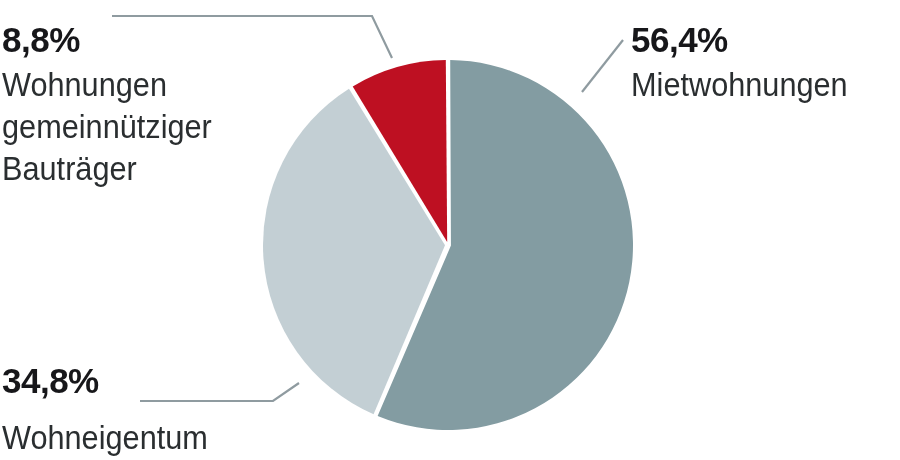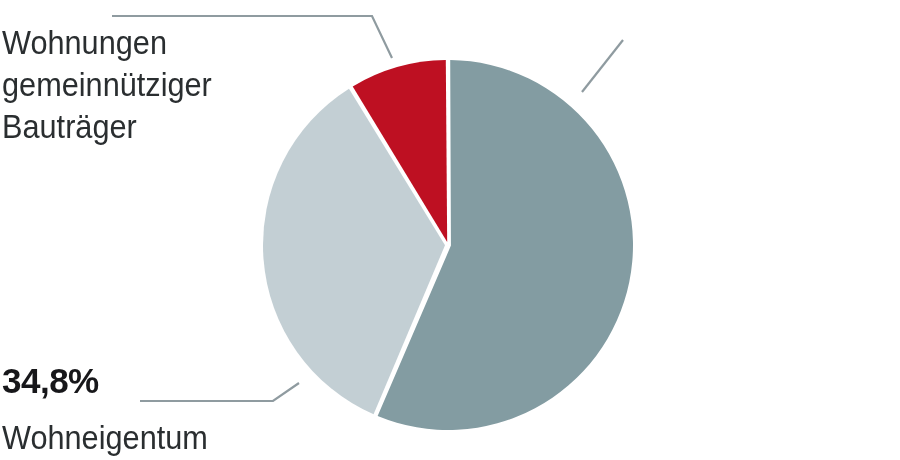--- a/index.html
+++ b/index.html
@@ -88,24 +88,29 @@
     <path fill="#be1022" d="M 352.72 86.42 A 185 185 0 0 1 445.80 60.01 L 447.18 242.11 Z"></path>
 
     <polyline points="112,16 372,16 392,58" fill="none" stroke="#8f9ba0" stroke-width="2.2"></polyline>
 
     <line x1="582" y1="92" x2="623" y2="40" stroke="#8f9ba0" stroke-width="2.2"></line>
 
     <polyline points="140,401 273,401 299,383" fill="none" stroke="#8f9ba0" stroke-width="2.2"></polyline>
   </svg>
 
   <div class="label-block" id="label-gemeinnuetzig">
+    <div class="pct">8,8%</div>
     <div class="desc">Wohnungen</div>
     <div class="desc">gemeinnütziger</div>
     <div class="desc">Bauträger</div>
   </div>
 
+  <div class="label-block" id="label-miet">
+    <div class="pct">56,4%</div>
+    <div class="desc right-desc">Mietwohnungen</div>
+  </div>
 
   <div class="label-block" id="label-eigentum">
     <div class="pct">34,8%</div>
     <div class="desc">Wohneigentum</div>
   </div>
 
 </div>
 
 </body></html>

